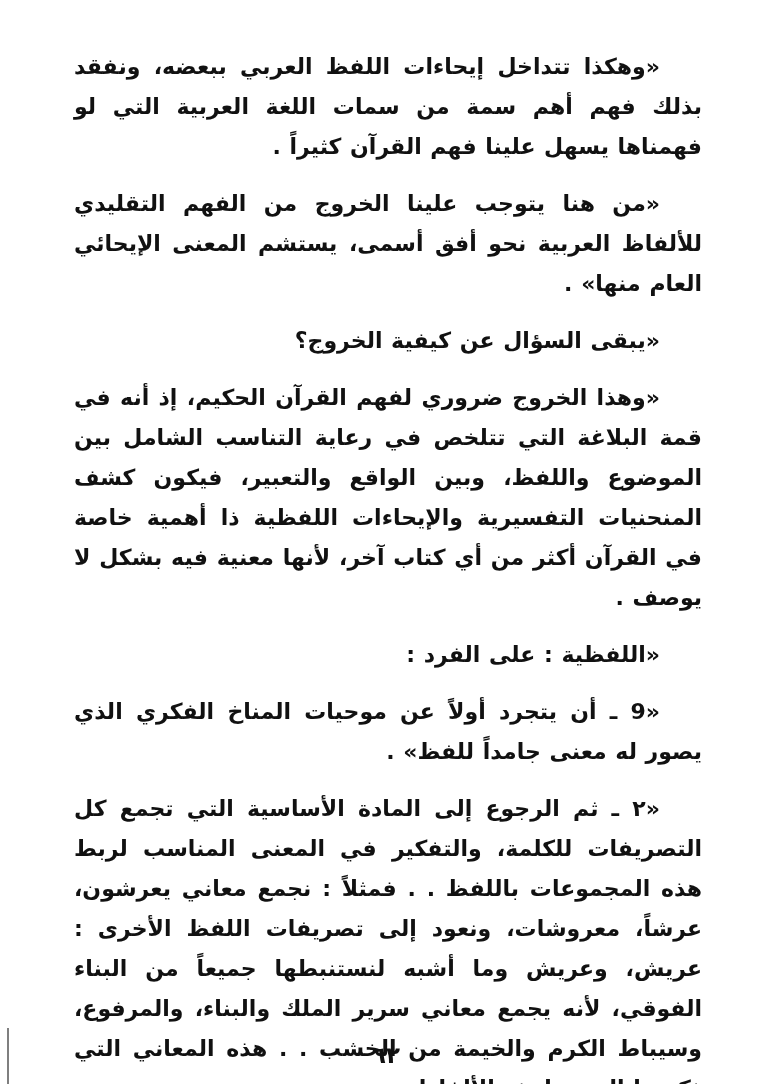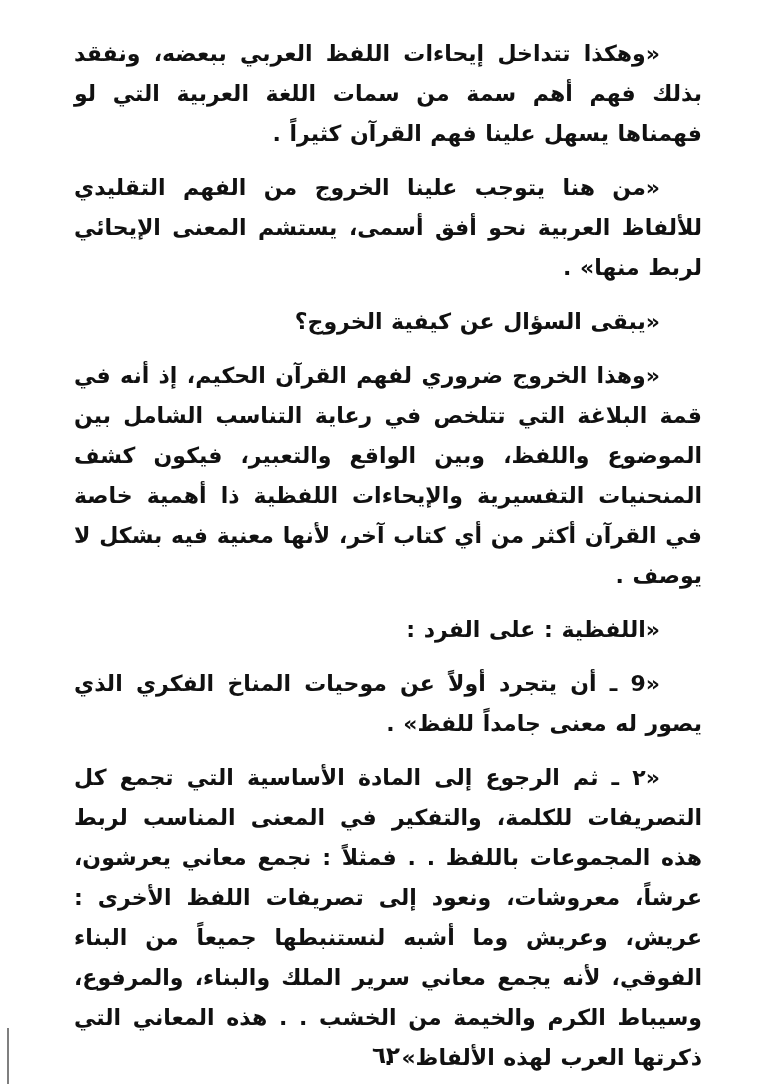--- a/index.html
+++ b/index.html
@@ -24,21 +24,21 @@
     left: 74px;
     direction: rtl;
     unicode-bidi: embed;
     text-align: justify;
     font-size: 22px;
     font-weight: 700;
     line-height: 40px;
     word-spacing: 1px;
   }
   .text-block p {
-    margin: 4px 0 14px 0;
+    margin: 17px 0 14px 0;
     text-indent: 42px;
   }
   .page-number {
     position: absolute;
     bottom: 16px;
     left: 0;
     right: 0;
     text-align: center;
     direction: rtl;
     font-size: 23px;
@@ -54,21 +54,21 @@
     background: #3a3a3a;
     opacity: 0.65;
   }
 </style>
 </head>
 <body>
 
 <div class="page">
   <div class="text-block">
     <p>«وهكذا تتداخل إيحاءات اللفظ العربي ببعضه، ونفقد بذلك فهم أهم سمة من سمات اللغة العربية التي لو فهمناها يسهل علينا فهم القرآن كثيراً .</p>
-    <p>«من هنا يتوجب علينا الخروج من الفهم التقليدي للألفاظ العربية نحو أفق أسمى، يستشم المعنى الإيحائي لربط منها» .</p>
+    <p>«من هنا يتوجب علينا الخروج من الفهم التقليدي للألفاظ العربية نحو أفق أسمى، يستشم المعنى الإيحائي العام منها» .</p>
     <p>«يبقى السؤال عن كيفية الخروج؟</p>
     <p>«وهذا الخروج ضروري لفهم القرآن الحكيم، إذ أنه في قمة البلاغة التي تتلخص في رعاية التناسب الشامل بين الموضوع واللفظ، وبين الواقع والتعبير، فيكون كشف المنحنيات التفسيرية والإيحاءات اللفظية ذا أهمية خاصة في القرآن أكثر من أي كتاب آخر، لأنها معنية فيه بشكل لا يوصف .</p>
     <p>«اللفظية : على الفرد :</p>
     <p>«9 ـ أن يتجرد أولاً عن موحيات المناخ الفكري الذي يصور له معنى جامداً للفظ» .</p>
     <p>«٢ ـ ثم الرجوع إلى المادة الأساسية التي تجمع كل التصريفات للكلمة، والتفكير في المعنى المناسب لربط هذه المجموعات باللفظ . . فمثلاً : نجمع معاني يعرشون، عرشاً، معروشات، ونعود إلى تصريفات اللفظ الأخرى : عريش، وعريش وما أشبه لنستنبطها جميعاً من البناء الفوقي، لأنه يجمع معاني سرير الملك والبناء، والمرفوع، وسيباط الكرم والخيمة من الخشب . . هذه المعاني التي ذكرتها العرب لهذه الألفاظ» .</p>
 
   </div>
   <div class="page-number">٦٢</div>
   <div class="scan-mark"></div>
 </div>

